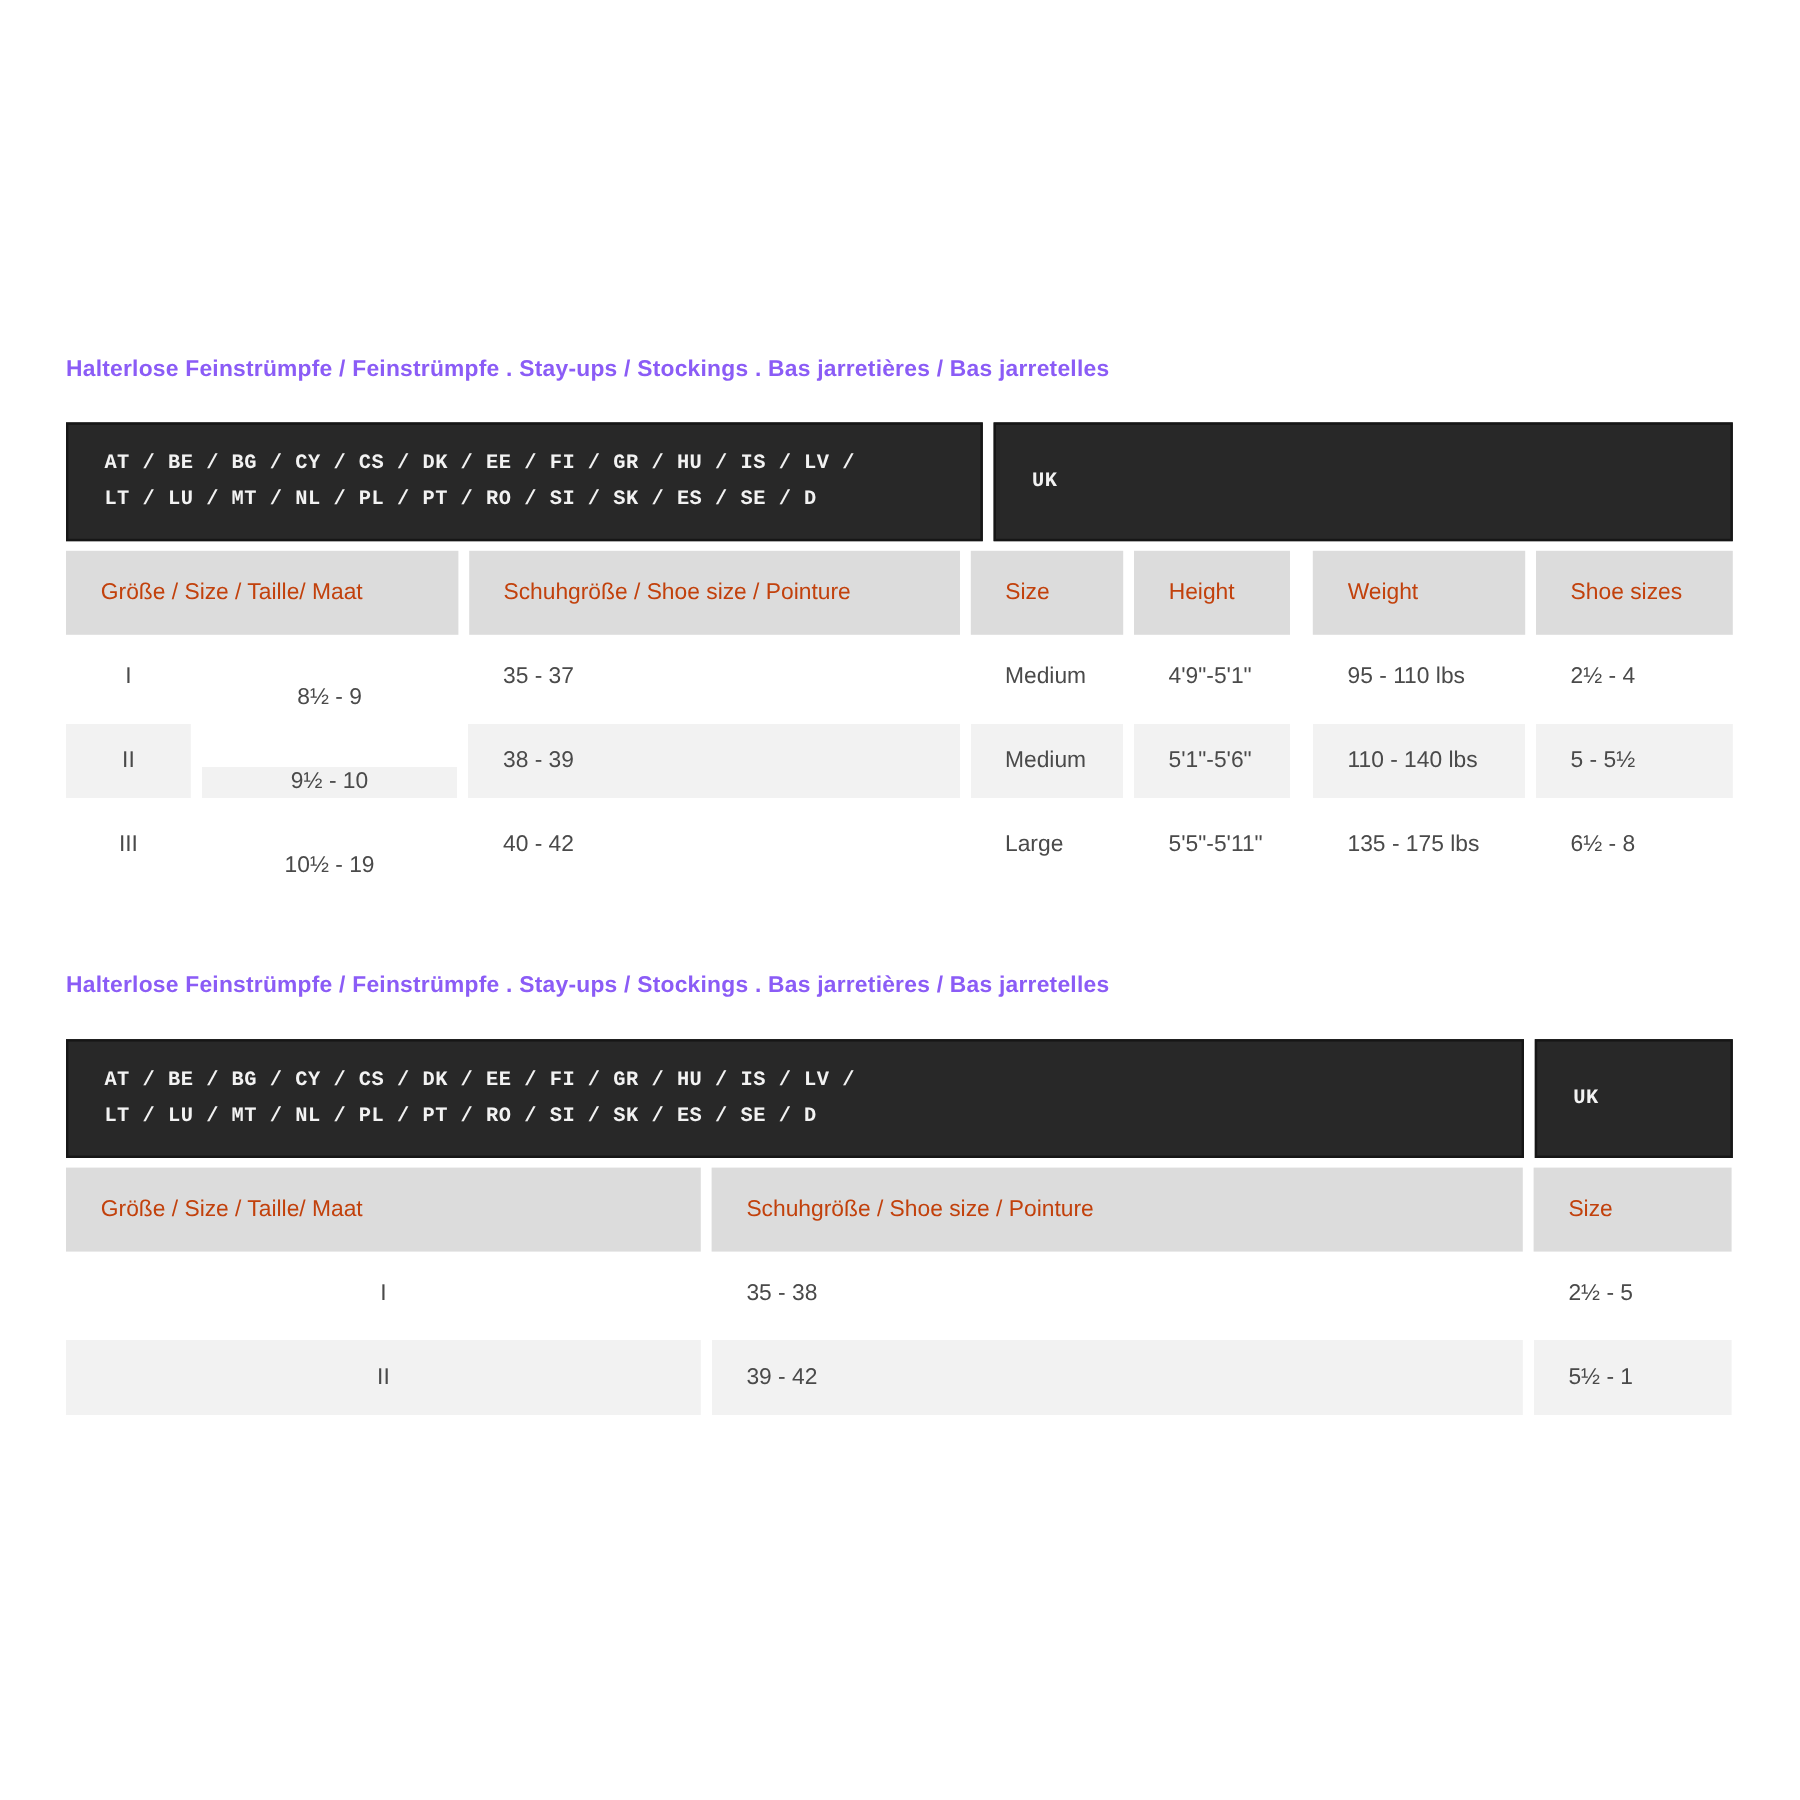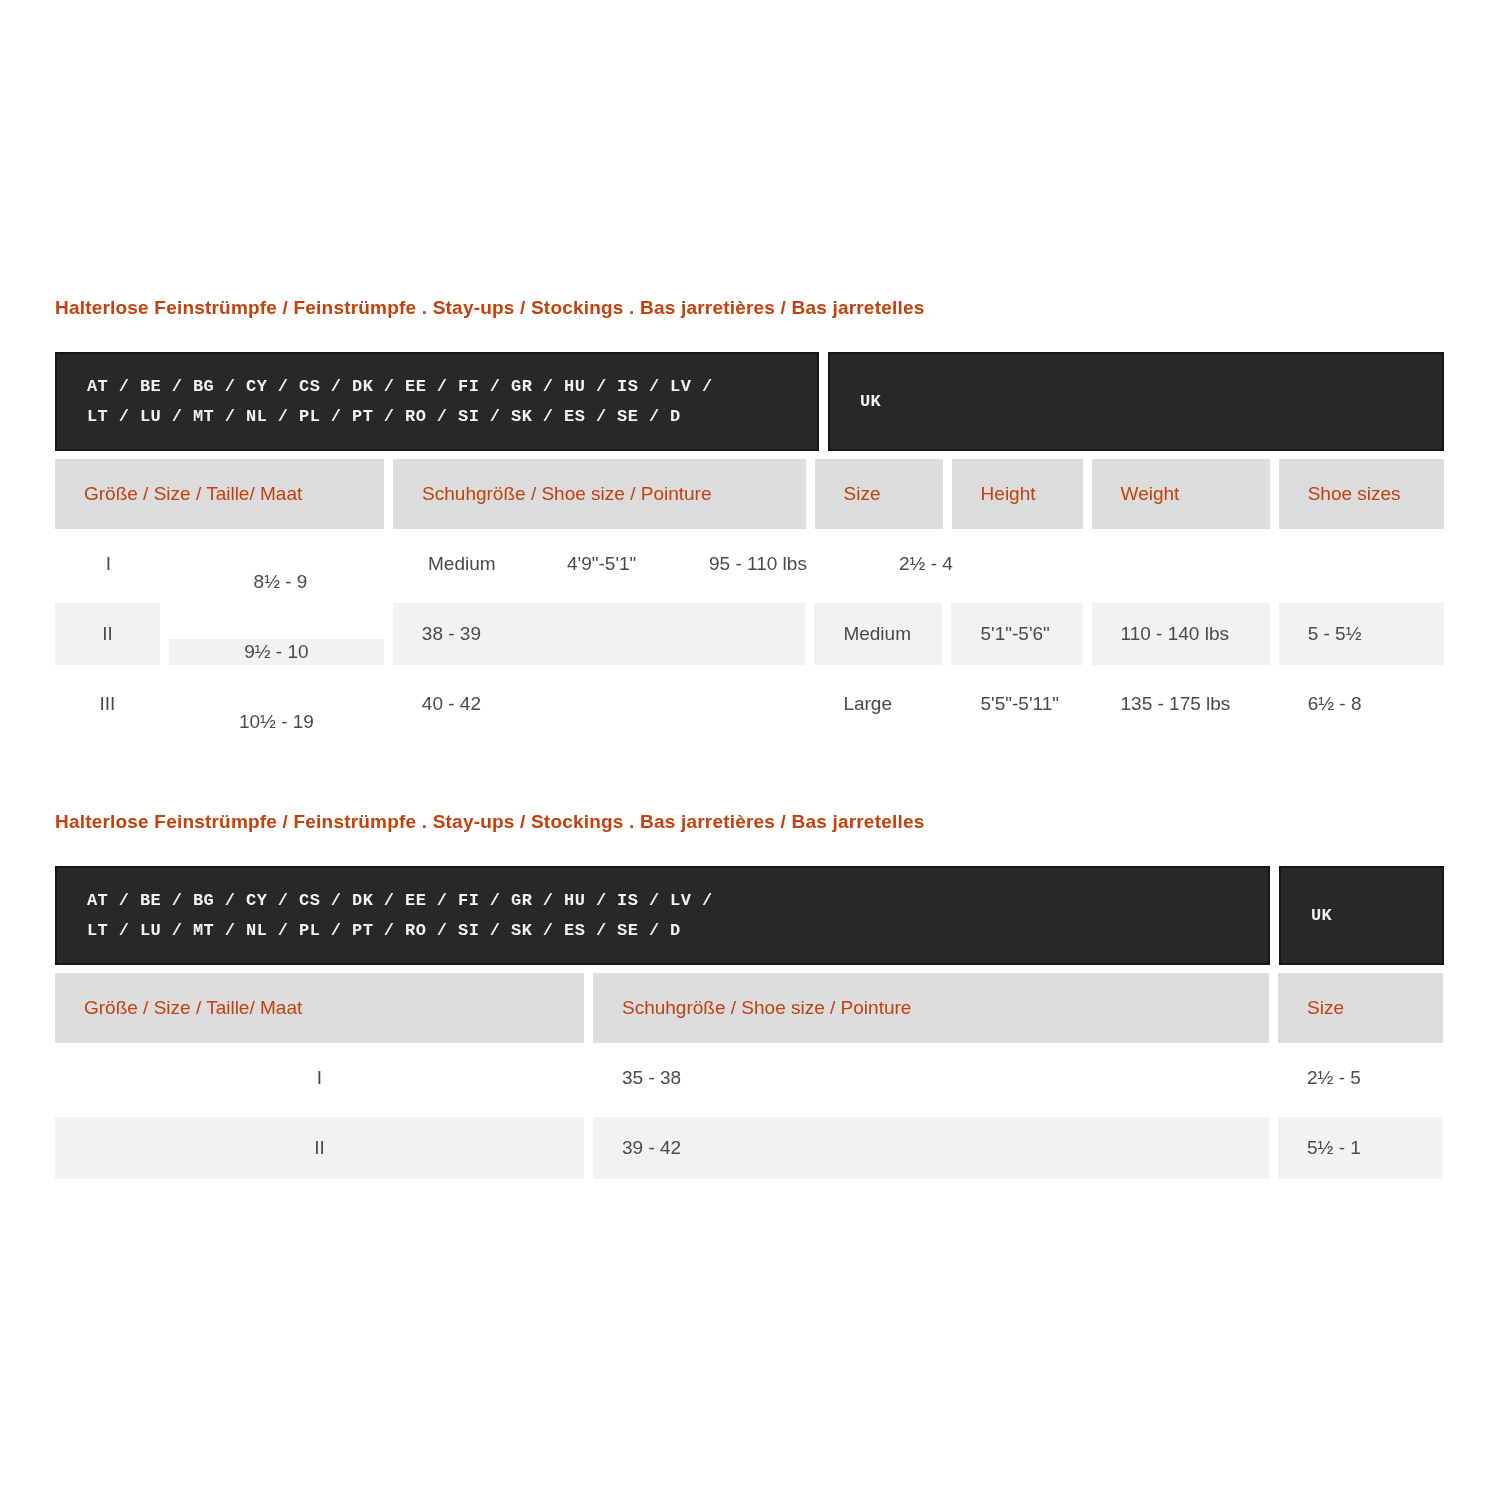--- a/index.html
+++ b/index.html
@@ -16,21 +16,21 @@
   .content {
     position: absolute;
     left: 55px;
     top: 296px;
     width: 1389px;
   }
   .chart-title {
     font-size: 19px;
     line-height: 23px;
     font-weight: 700;
-    color: #c2410c;
+    color: #8b5cf6;
     letter-spacing: 0.2px;
     margin: 0 0 33px 0;
   }
   .table2-block { margin-top: 71px; }
 
   .dark-header { display: flex; gap: 9px; height: 99px; margin-bottom: 8px; font-family: Liberation Mono, monospace; }
   .dark-cell {
     background: #282828;
     border: 2px solid #161616;
     color: #f2f2f2;
@@ -71,21 +71,21 @@
     background-clip: padding-box;
     border-top: 4px solid transparent;
     border-bottom: 4px solid transparent;
   }
   
   .w-num   { width: 107px; }
   .w-size  { width: 219px; margin-top: 36px; }
   .w-shoe  { width: 420px; }
   .w-uksz  { width: 130px; }
   .w-ht    { width: 133px; }
-  .w-wt    { width: 181px; }
+  .w-wt    { width: 181px; margin-left: 10px; }
   .w-uksh  { width: 168px; }
   .w-sizegroup { width: 335px; } 
   
   .w2-num  { width: 529px; }
   .w2-shoe { width: 676px; }
   .w2-uk   { width: 165px; }
 </style>
 </head>
 <body>
 
@@ -110,20 +110,21 @@
         <div class="sub-cell w-shoe">Schuhgröße / Shoe size / Pointure</div>
         <div class="sub-cell w-uksz">Size</div>
         <div class="sub-cell w-ht">Height</div>
         <div class="sub-cell w-wt">Weight</div>
         <div class="sub-cell w-uksh">Shoe sizes</div>
       </div>
 
       <div class="data-row">
         <div class="cell center w-num">I</div>
         <div class="cell center w-size">8½ - 9</div>
+        <div class="cell pad w-shoe">35 - 37</div>
         <div class="cell pad w-uksz">Medium</div>
         <div class="cell pad w-ht">4'9"-5'1"</div>
         <div class="cell pad w-wt">95 - 110 lbs</div>
         <div class="cell pad w-uksh">2½ - 4</div>
       </div>
 
       <div class="data-row striped">
         <div class="cell center w-num">II</div>
         <div class="cell center w-size">9½ - 10</div>
         <div class="cell pad w-shoe">38 - 39</div>

